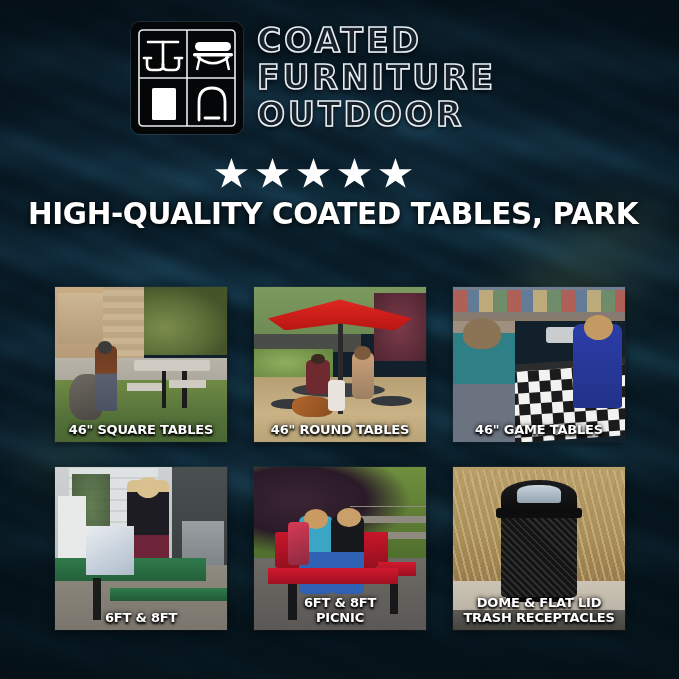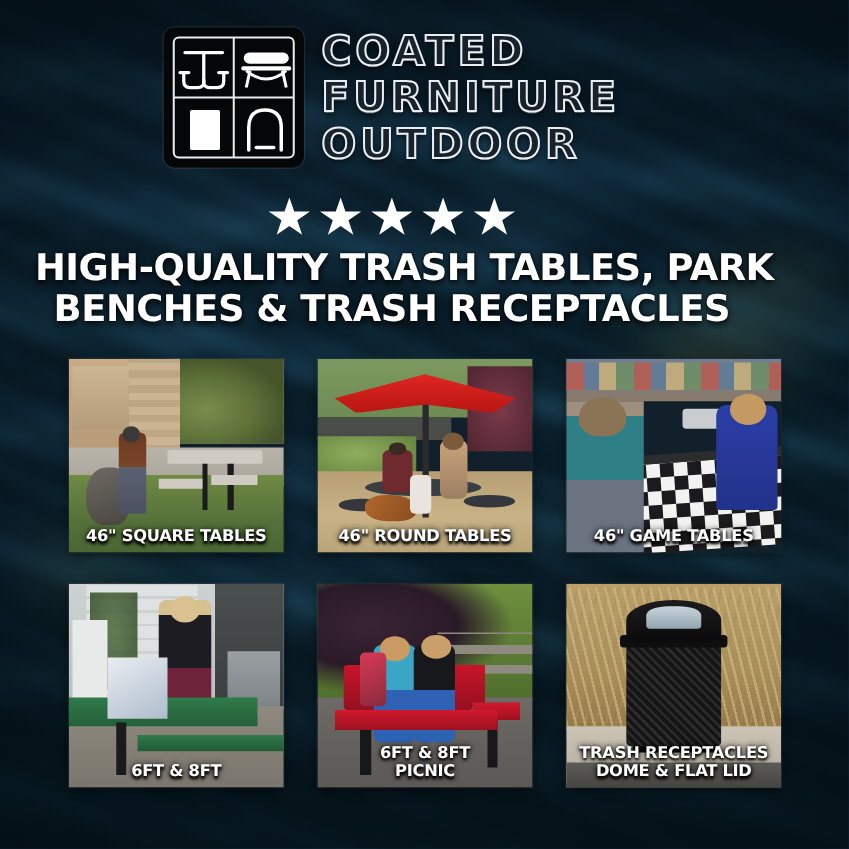--- a/index.html
+++ b/index.html
@@ -360,22 +360,21 @@
 
     <div class="stars">
       <div class="star"></div>
       <div class="star"></div>
       <div class="star"></div>
       <div class="star"></div>
       <div class="star"></div>
     </div>
 
     <div class="headline">
-      <span class="hl-line">HIGH-QUALITY TRASH TABLES, PARK</span>
-      <span class="hl-line">BENCHES &amp; TRASH RECEPTACLES</span>
+      <span class="hl-line">HIGH-QUALITY COATED TABLES, PARK</span>
     </div>
 
     <div class="grid">
 
       <div class="tile">
         <div class="photo">
           <div class="sky rect t1-trees"></div>
           <div class="rect t1-bldg"></div>
           <div class="rect t1-stone"></div>
           <div class="rect t1-door"></div>
@@ -488,20 +487,20 @@
           <div class="rect t6-reeds"></div>
           <div class="ground t6-walk"></div>
           <div class="ground t6-walk2"></div>
           <div class="rect t6-base"></div>
           <div class="rect t6-can"></div>
           <div class="rect t6-rim"></div>
           <div class="rect t6-dome"></div>
           <div class="rect t6-open"></div>
         </div>
         <div class="caption">
+          <span class="cap-line">DOME &amp; FLAT LID</span>
           <span class="cap-line">TRASH RECEPTACLES</span>
-          <span class="cap-line">DOME &amp; FLAT LID</span>
         </div>
       </div>
 
     </div>
   </div>
 </div>
 
 </body></html>

